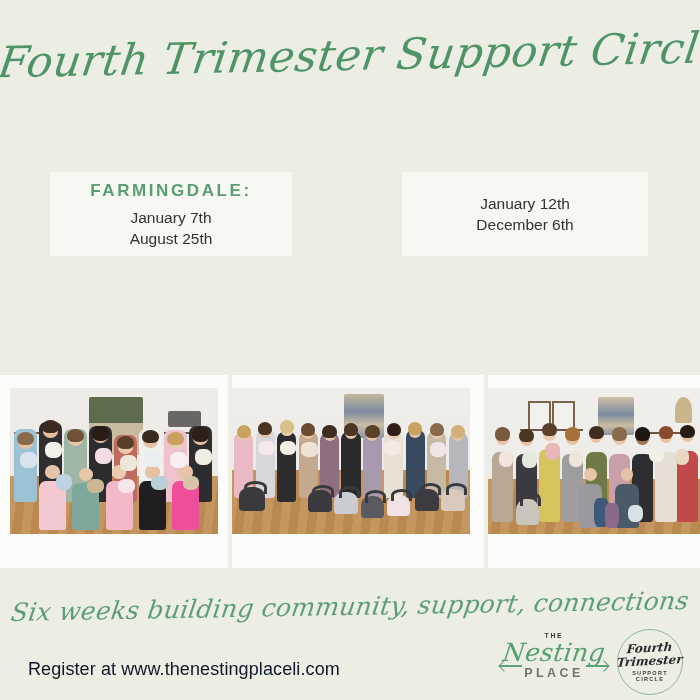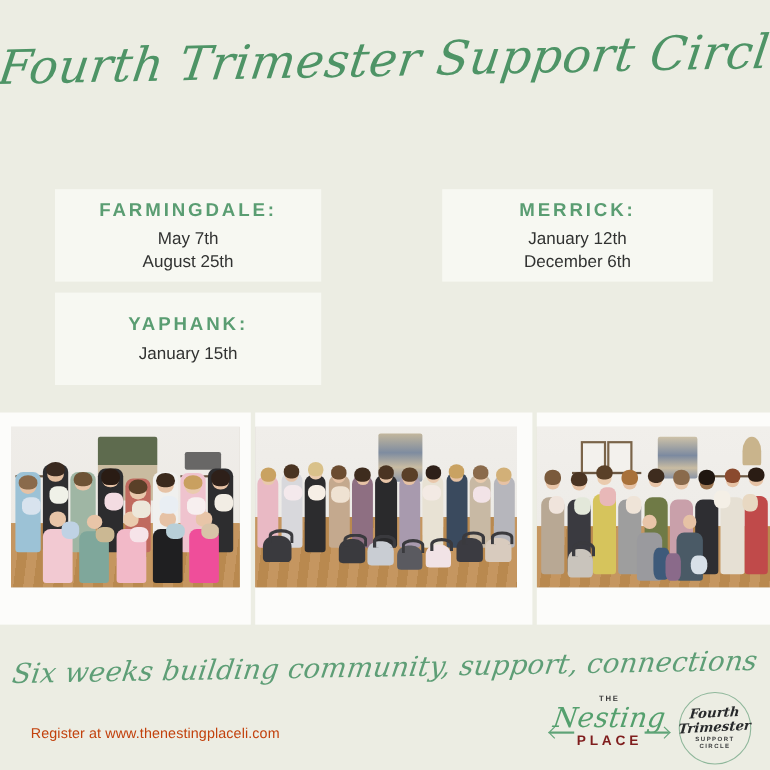--- a/index.html
+++ b/index.html
@@ -78,31 +78,31 @@
   
   .footer-band{position:absolute;left:0;top:568px;width:700px;height:132px;background:#ECEDE3;}
   .tagline{
     position:absolute;left:0;top:592px;width:700px;text-align:center;
     font-family:"DejaVu Serif", serif;font-style:italic;font-weight:400;
     font-size:25px;color:#5E9E76;letter-spacing:0.2px;
     transform:skewX(-9deg) rotate(-1deg);white-space:nowrap;
   }
   .register{
     position:absolute;left:28px;top:659px;
-    font-size:13px;color:#c2410c;letter-spacing:0.1px;white-space:nowrap;
+    font-size:18px;color:#0f172a;letter-spacing:0.1px;white-space:nowrap;
   }
 
   
   .logo-nesting{position:absolute;left:500px;top:632px;width:108px;height:58px;text-align:center;}
   .logo-the{font-size:7px;letter-spacing:1.6px;color:#3A3A3A;font-weight:700;line-height:8px;}
   .logo-nest{
     font-family:"DejaVu Serif", serif;font-style:italic;font-size:25px;color:#55A06E;
     line-height:26px;transform:skewX(-8deg);letter-spacing:0.3px;
   }
-  .logo-place{font-size:12.5px;letter-spacing:3.4px;color:#7f1d1d;font-weight:700;line-height:14px;}
+  .logo-place{font-size:12.5px;letter-spacing:3.4px;color:#737373;font-weight:700;line-height:14px;}
   .flourish{position:absolute;top:33px;height:1.5px;background:#5EA377;}
   .flourish.fl-l{left:0px;width:22px;}
   .flourish.fl-r{right:0px;width:22px;}
   .flourish:before{content:"";position:absolute;top:-3px;width:7px;height:7px;
      border-top:1.5px solid #5EA377;border-right:1.5px solid #5EA377;}
   .flourish.fl-l:before{left:0;transform:rotate(-135deg);}
   .flourish.fl-r:before{right:0;transform:rotate(45deg);}
 
   
   .logo-badge{
@@ -119,34 +119,29 @@
 </style>
 </head>
 <body>
 
 <div class="flyer">
 
   <div class="title-script">Fourth Trimester Support Circle</div>
 
   <div class="card card-l row1">
     <div class="card-title">FARMINGDALE:</div>
-    <div class="card-date">May 7th</div>
+    <div class="card-date">January 7th</div>
     <div class="card-date">August 25th</div>
   </div>
 
   <div class="card card-r row1">
-    <div class="card-title">MERRICK:</div>
     <div class="card-date">January 12th</div>
     <div class="card-date">December 6th</div>
   </div>
 
-  <div class="card card-l row2">
-    <div class="card-title">YAPHANK:</div>
-    <div class="card-date">January 15th</div>
-  </div>
 
 
   <div class="panel p1"></div>
   <div class="panel p2"></div>
   <div class="panel p3"></div>
 
   <div class="photo ph1">
     <div class="scene">
       <div class="floor"></div>
 

